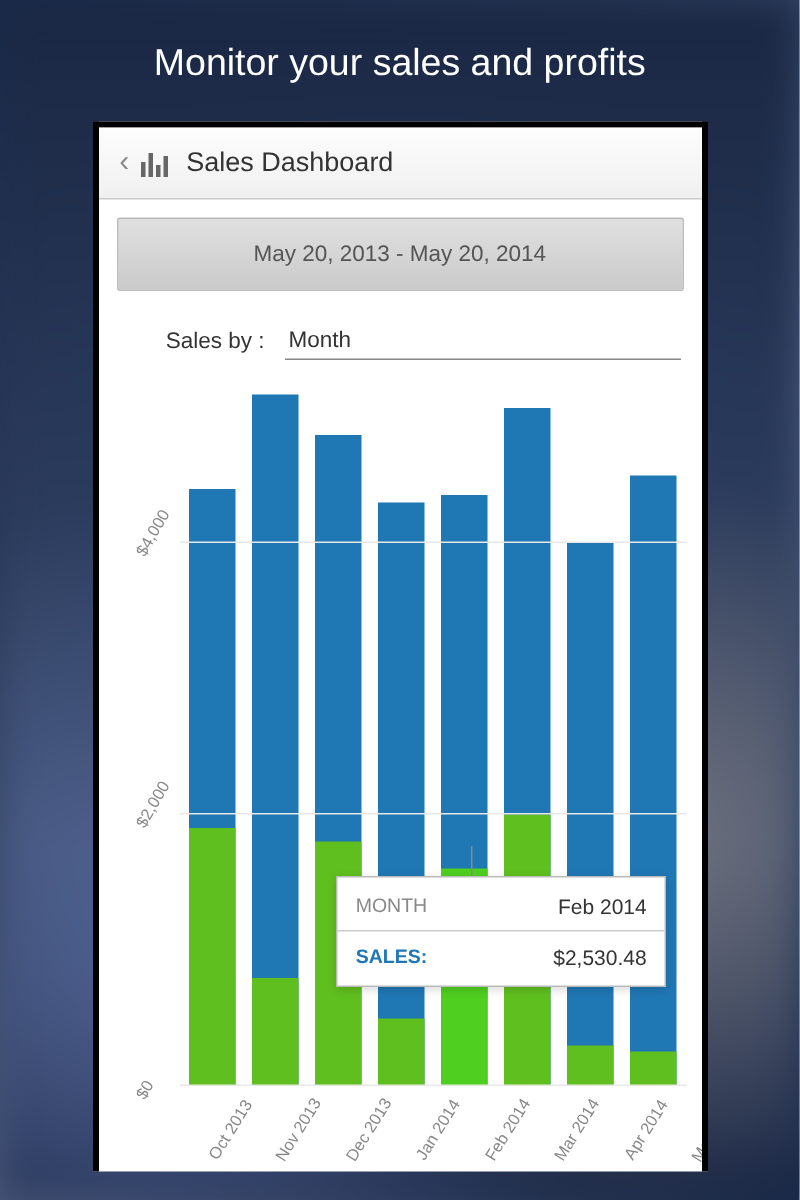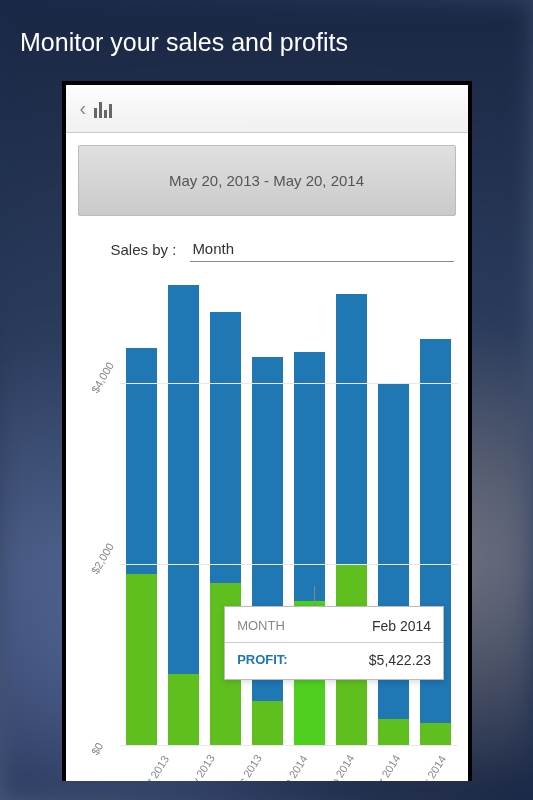--- a/index.html
+++ b/index.html
@@ -15,21 +15,21 @@
   position: absolute;
   inset: 0;
   background: radial-gradient(circle at 20% 80%, rgba(100,120,180,0.6) 0%, transparent 40%),
               radial-gradient(circle at 80% 70%, rgba(200,180,160,0.4) 0%, transparent 35%),
               radial-gradient(circle at 50% 40%, rgba(40,60,100,0.5) 0%, transparent 50%),
               linear-gradient(180deg, #1a2744 0%, #2a3a5a 40%, #3a4a6a 70%, #1a2744 100%);
   filter: blur(12px);
 }
 .headline {
   position: relative;
-  text-align: left;
+  text-align: center;
   color: #fff;
   font-size: 25px;
   font-weight: 500;
   padding: 28px 20px 24px;
   z-index: 2;
 }
 .phone-frame {
   position: relative;
   width: 410px;
   margin: 0 auto;
@@ -69,21 +69,21 @@
   margin-left: 8px;
   font-size: 18px;
   color: #333;
 }
 .date-range {
   margin: 12px;
   background: linear-gradient(#e0e0e0, #cacaca);
   border: 1px solid #bbb;
   border-radius: 2px;
   text-align: center;
-  padding: 26px;
+  padding: 15px;
   font-size: 15px;
   color: #555;
 }
 .filter-row {
   display: flex;
   align-items: center;
   padding: 8px 14px 4px;
   font-size: 15px;
   color: #333;
   margin-left: 31px;
@@ -213,20 +213,21 @@
 <div class="phone-frame">
 
   <div class="app-header">
     <span class="back-chevron">‹</span>
     <span class="chart-icon">
       <span></span>
         <span></span>
         <span></span>
         <span></span>
     </span>
+    <span class="app-title">Sales Dashboard</span>
   </div>
 
   <div class="date-range">May 20, 2013 - May 20, 2014</div>
 
   <div class="filter-row">
     <span class="filter-label">Sales by :</span>
     <span class="filter-value">Month</span>
   </div>
 
   <div class="chart-wrap">
@@ -286,19 +287,19 @@
       </div>
 
     <div class="pointer-line" id="pointer" style="left: 242.625px; top: 310px; height: 20px;"></div>
 
     <div class="tooltip" id="tooltip" style="left: 152.625px; top: 330px;">
       <div class="tooltip-row header">
         <span class="lbl">MONTH</span>
         <span class="val">Feb 2014</span>
       </div>
       <div class="tooltip-row sales">
-        <span class="lbl">PROFIT:</span>
-        <span class="val">$5,422.23</span>
+        <span class="lbl">SALES:</span>
+        <span class="val">$2,530.48</span>
       </div>
     </div>
   </div>
 
 </div>
 
 </body></html>

